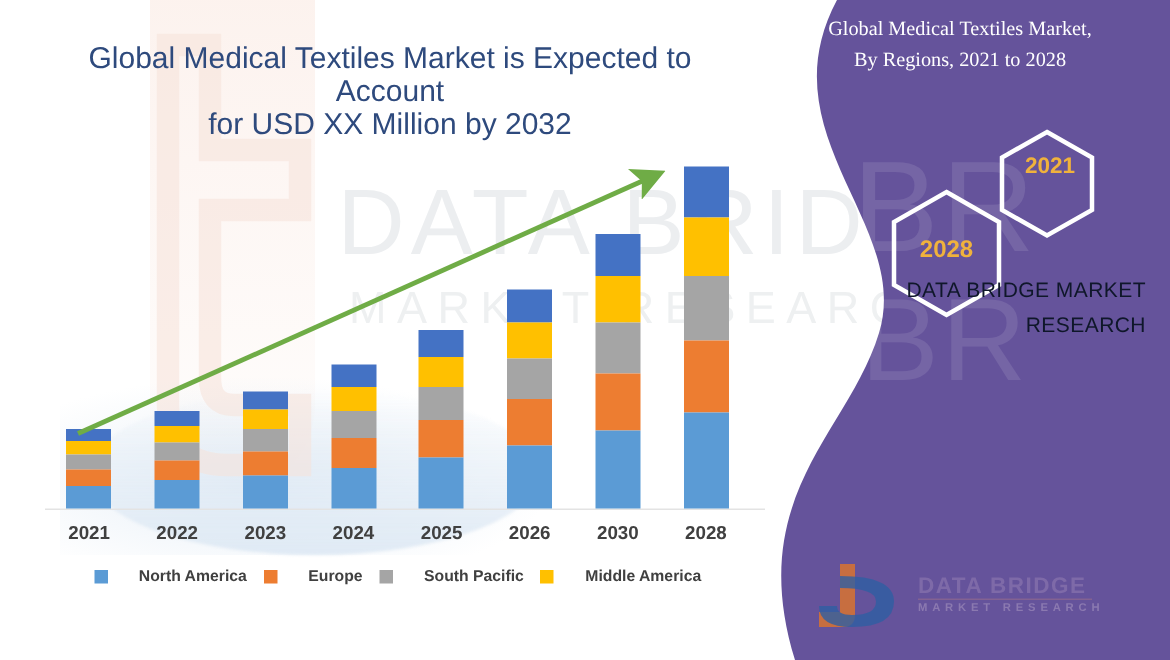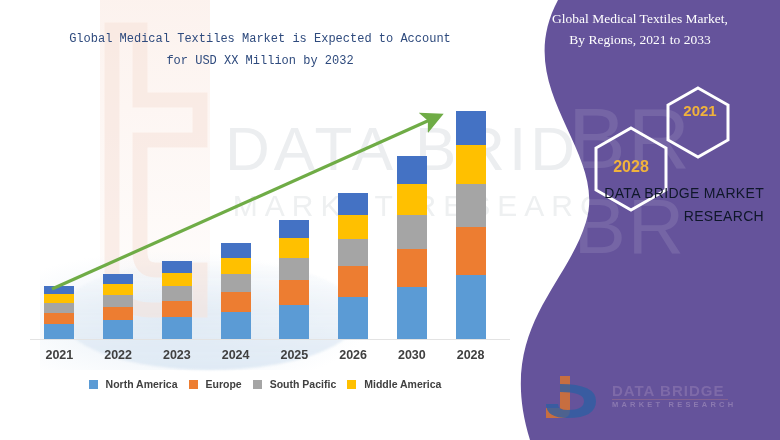--- a/index.html
+++ b/index.html
@@ -42,21 +42,21 @@
     line-height:62px;white-space:nowrap;
   }
   .wm-text .l2{
     font-size:30px;letter-spacing:7px;color:#eef0f1;font-weight:400;
     line-height:40px;margin-top:6px;white-space:nowrap;
   }
 
   
   .chart-title{
     position:absolute;left:40px;top:28px;width:440px;
-    text-align:center;color:#2e4a7d;font-size:12px;line-height:22px;font-family:Liberation Mono, monospace;
+    text-align:center;color:#2e4a7d;font-size:20px;line-height:22px;
   }
   .axis-line{
     position:absolute;left:30px;top:339px;width:480px;height:1px;background:#e3e3e3;
   }
   .bars{
     position:absolute;left:30px;top:100px;width:470px;height:239px;
     display:flex;align-items:flex-end;justify-content:space-around;
   }
   .bar-col{
     width:56px;height:100%;display:flex;flex-direction:column;
@@ -75,21 +75,21 @@
   }
   .xlabels span{
     width:56px;text-align:center;font-size:12.5px;color:#404040;font-weight:bold;
   }
 
   
   .legend{
     position:absolute;left:20px;top:374px;width:490px;height:20px;
     display:flex;align-items:center;justify-content:center;gap:11px;
   }
-  .legend-item{display:flex;align-items:center;gap:8px;}
+  .legend-item{display:flex;align-items:center;gap:21px;}
   .legend-swatch{width:9px;height:9px;display:inline-block;}
   .legend-label{font-size:10.5px;color:#404040;font-weight:bold;white-space:nowrap;}
 
   
   .panel{
     position:absolute;left:500px;top:0;width:280px;height:440px;overflow:hidden;
   }
   .panel svg{position:absolute;left:0;top:0;}
   .panel-title{
     position:absolute;left:12px;top:8px;width:256px;text-align:center;
@@ -269,21 +269,21 @@
       <path d="M58 0 C 10 90, 108 150, 86 222 C 66 288, -4 330, 30 440 L280 440 L280 0 Z" fill="#65539B"></path>
     </svg>
 
     <div class="panel-wm">
       <div class="p1">BR</div>
       <div class="p2">BR</div>
     </div>
 
     <div class="panel-title">
       <div>Global Medical Textiles Market,</div>
-      <div>By Regions, 2021 to 2033</div>
+      <div>By Regions, 2021 to 2028</div>
     </div>
 
     <svg class="hexes" viewBox="0 0 280 440">
 
       <polygon points="131,128 166,148 166,190 131,210 96,190 96,148" fill="none" stroke="#ffffff" stroke-width="3"></polygon>
 
       <polygon points="198,88 228,105 228,140 198,157 168,140 168,105" fill="none" stroke="#ffffff" stroke-width="3"></polygon>
     </svg>
     <div class="hex-label" id="hex2028-label">2028</div>
     <div class="hex-label" id="hex2021-label">2021</div>

